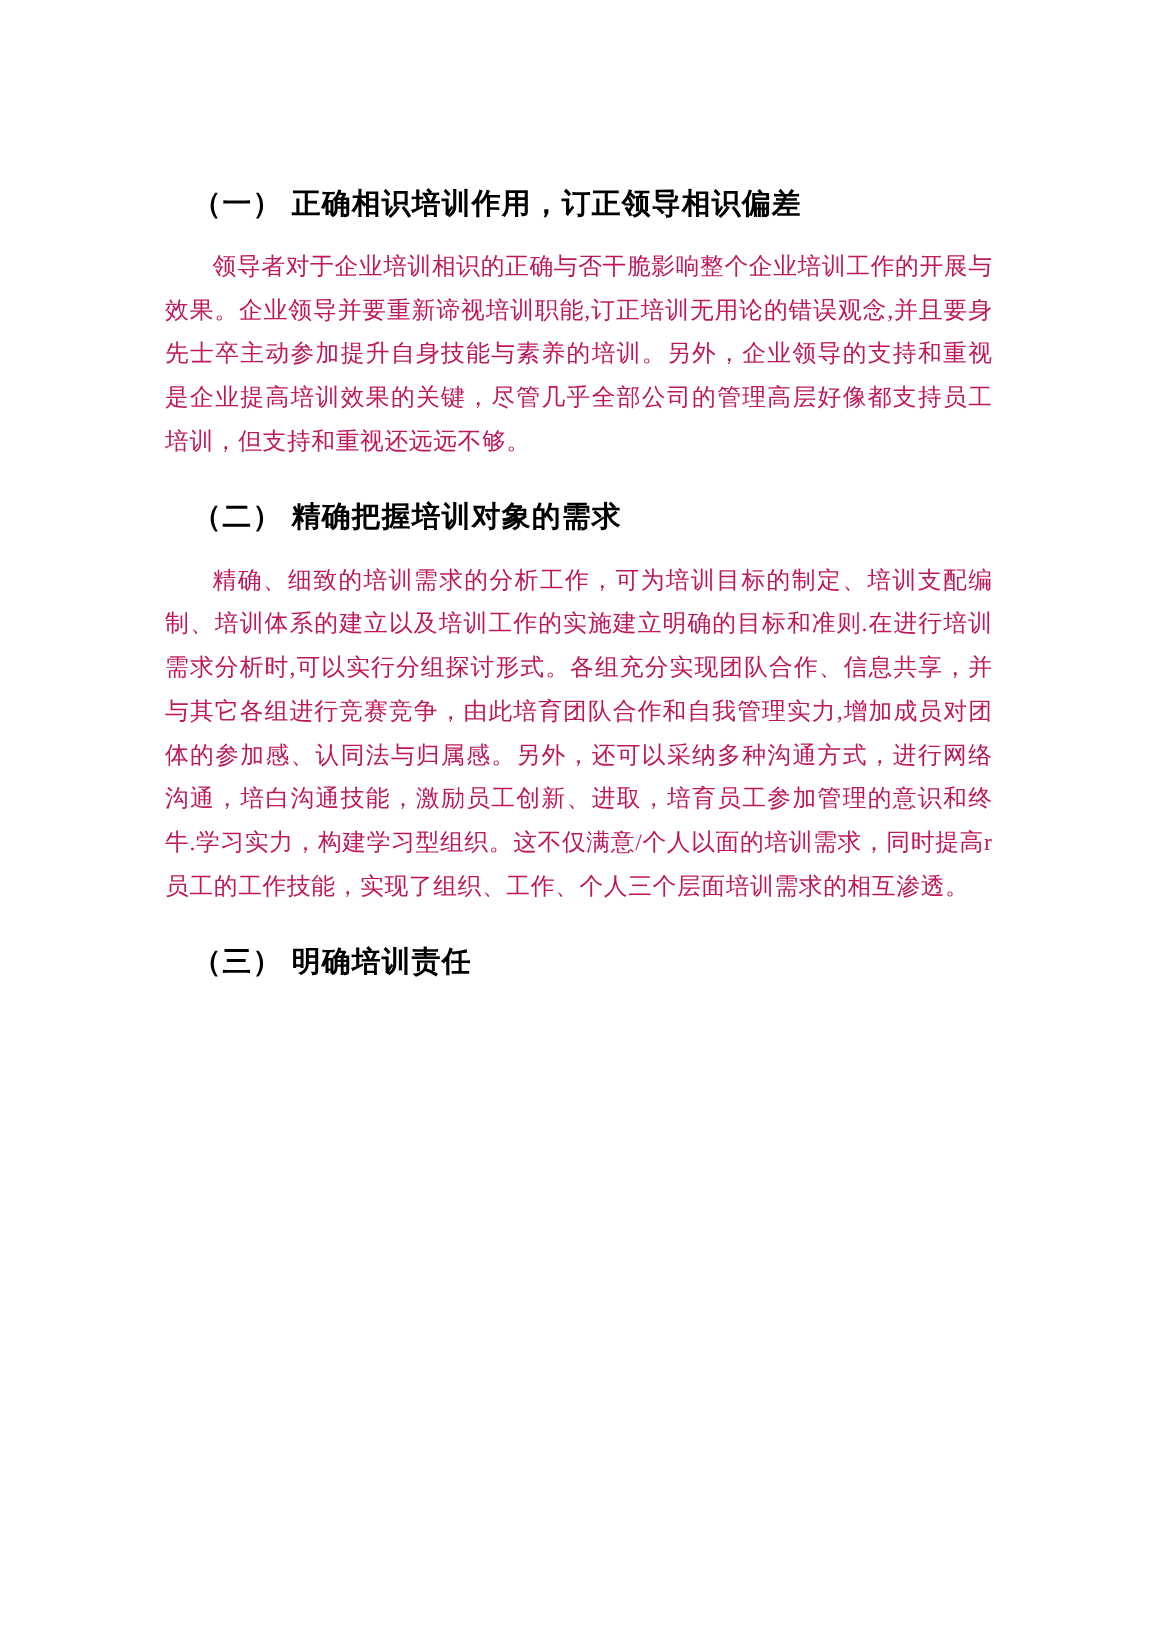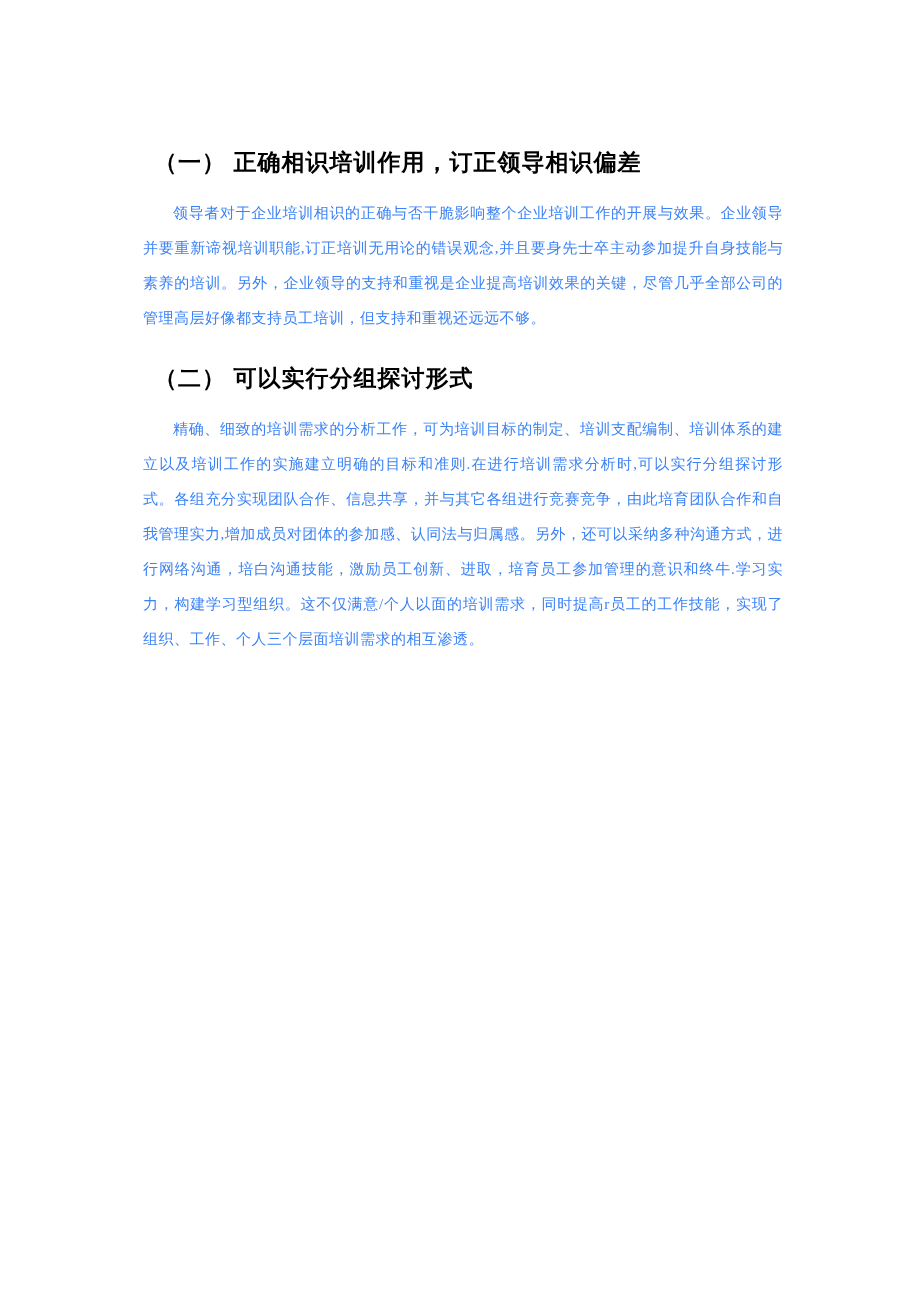--- a/index.html
+++ b/index.html
@@ -25,40 +25,41 @@
     font-weight: 600;
     color: #000000;
     letter-spacing: 1px;
     line-height: 32px;
     margin: 26px 0 18px 0;
     padding-left: 26px;
   }
   .doc-section:first-child .doc-heading { margin-top: 0; }
   .doc-paragraph {
     font-family: "Liberation Serif", "DejaVu Serif", serif;
-    font-size: 15px;
+    font-size: 19px;
     line-height: 35px;
     letter-spacing: 0.5px;
-    color: #3b82f6;
+    color: #be185d;
     text-align: justify;
     text-indent: 2em;
-    margin: 15px;
+    margin: 4px;
   }
 </style>
 </head>
 <body>
 
 <div class="page">
 
   <div class="doc-section">
     <h2 class="doc-heading">（一） 正确相识培训作用，订正领导相识偏差</h2>
     <p class="doc-paragraph">领导者对于企业培训相识的正确与否干脆影响整个企业培训工作的开展与效果。企业领导并要重新谛视培训职能,订正培训无用论的错误观念,并且要身先士卒主动参加提升自身技能与素养的培训。另外，企业领导的支持和重视是企业提高培训效果的关键，尽管几乎全部公司的管理高层好像都支持员工培训，但支持和重视还远远不够。</p>
   </div>
 
   <div class="doc-section">
-    <h2 class="doc-heading">（二） 可以实行分组探讨形式</h2>
+    <h2 class="doc-heading">（二） 精确把握培训对象的需求</h2>
     <p class="doc-paragraph">精确、细致的培训需求的分析工作，可为培训目标的制定、培训支配编制、培训体系的建立以及培训工作的实施建立明确的目标和准则.在进行培训需求分析时,可以实行分组探讨形式。各组充分实现团队合作、信息共享，并与其它各组进行竞赛竞争，由此培育团队合作和自我管理实力,增加成员对团体的参加感、认同法与归属感。另外，还可以采纳多种沟通方式，进行网络沟通，培白沟通技能，激励员工创新、进取，培育员工参加管理的意识和终牛.学习实力，构建学习型组织。这不仅满意/个人以面的培训需求，同时提高r员工的工作技能，实现了组织、工作、个人三个层面培训需求的相互渗透。</p>
   </div>
 
   <div class="doc-section">
+    <h2 class="doc-heading">（三） 明确培训责任</h2>
   </div>
 
 </div>
 
 </body></html>

